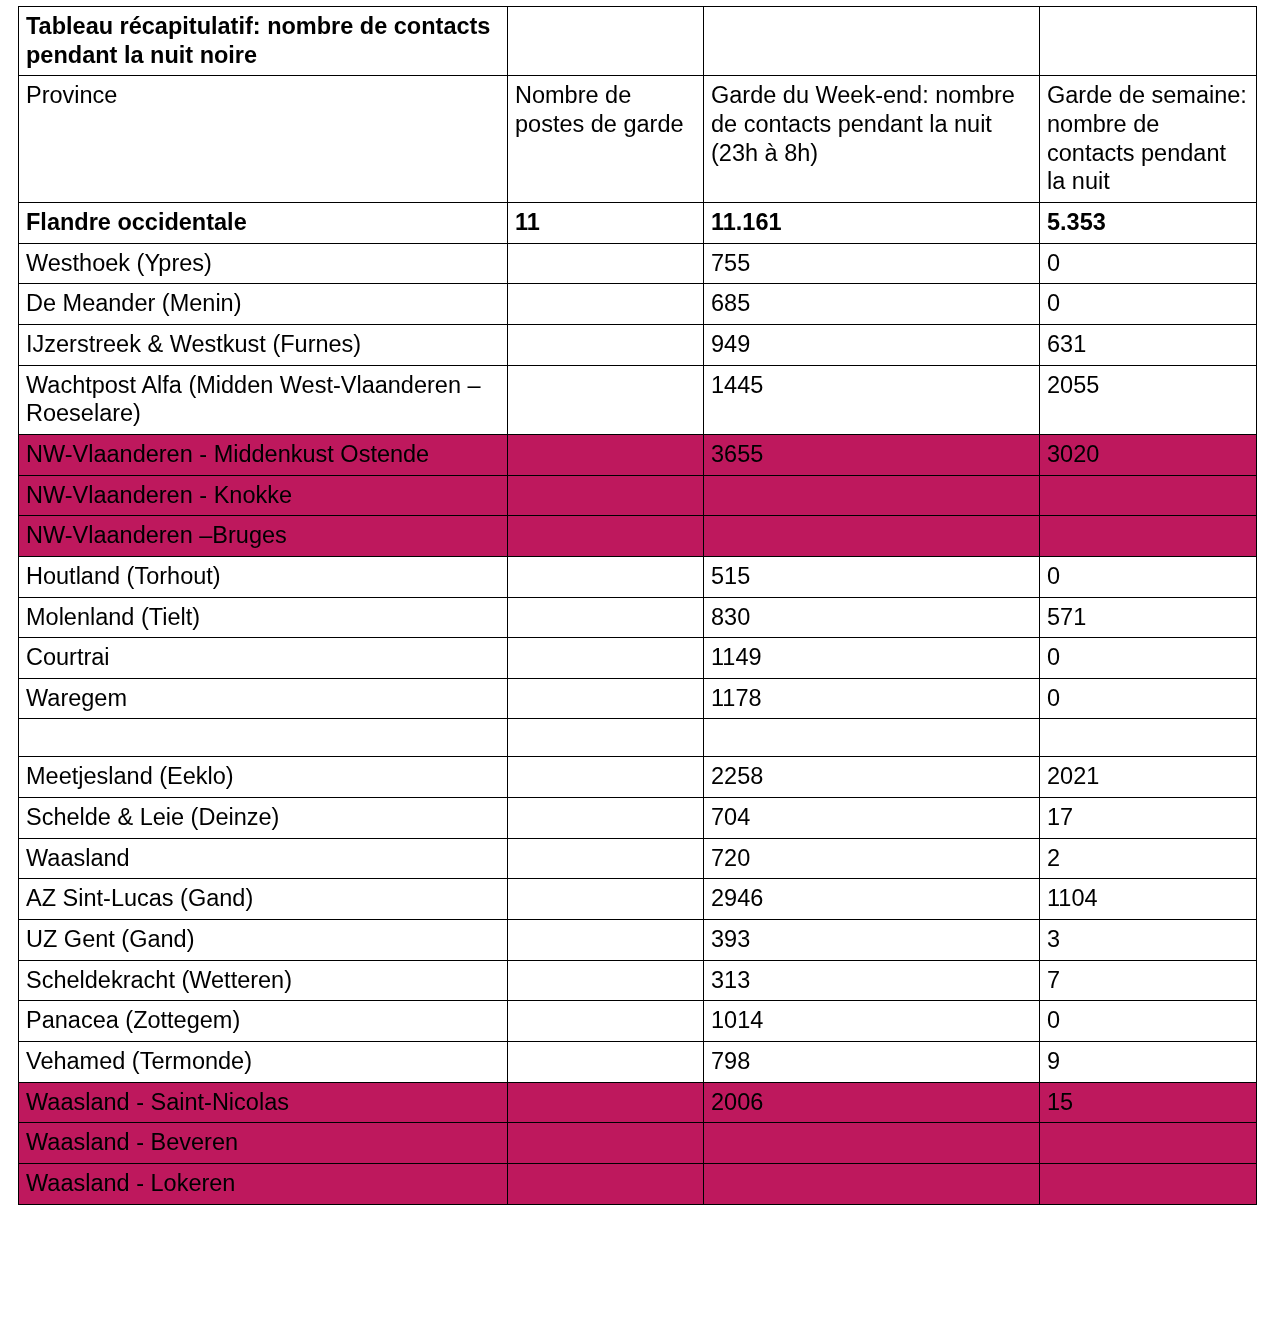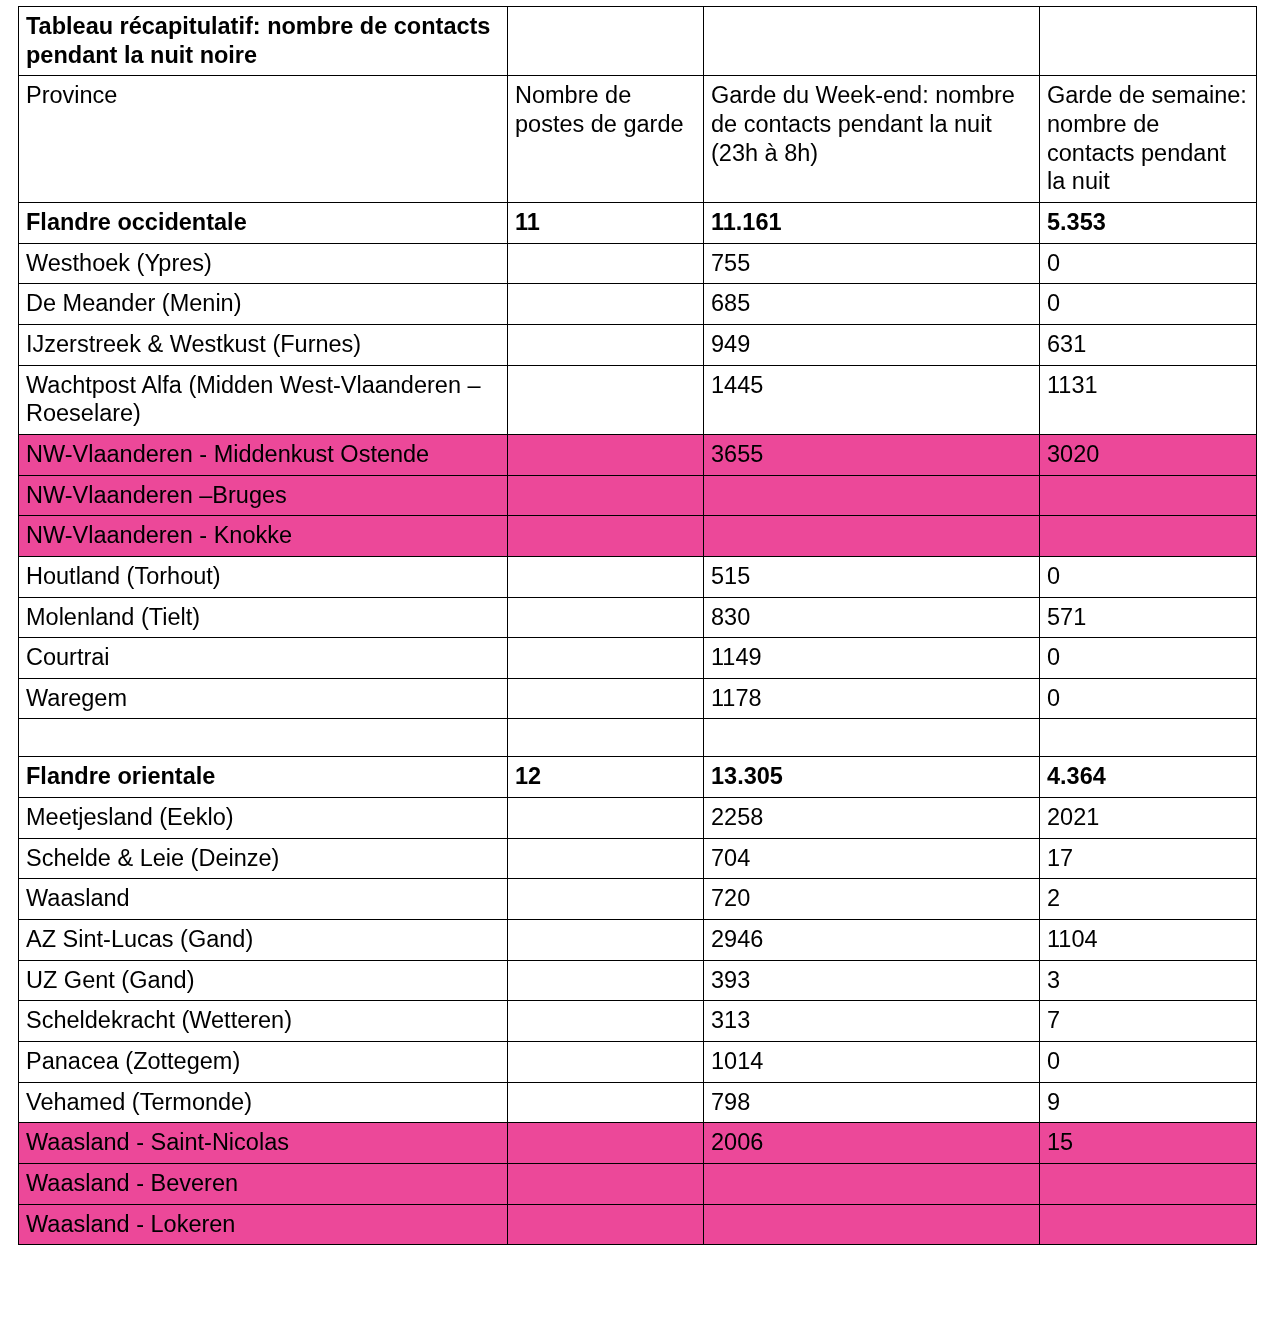--- a/index.html
+++ b/index.html
@@ -33,21 +33,21 @@
 
   table.recap td {
     border: 1.6px solid #000000;
     vertical-align: top;
     padding: 5px 7px 6px 7px;
     word-wrap: break-word;
     background: #ffffff;
   }
   td.bold, .bold { font-weight: bold; }
   td.underline span.u { }
-  tr.shaded td { background: #ec4899; }
+  tr.shaded td { background: #be185d; }
   tr.empty td { height: 26px; }
   .title-cell { font-weight: bold; }
 </style>
 </head>
 <body>
 
 <div class="page">
   <table class="recap">
     <colgroup>
       <col class="c0">
@@ -89,36 +89,36 @@
         <tr>
           <td>IJzerstreek &amp; Westkust (Furnes)</td>
           <td></td>
           <td>949</td>
           <td>631</td>
         </tr>
         <tr>
           <td>Wachtpost Alfa (Midden West-Vlaanderen – Roeselare)</td>
           <td></td>
           <td>1445</td>
-          <td>1131</td>
+          <td>2055</td>
         </tr>
         <tr class="shaded">
           <td>NW-Vlaanderen - Middenkust Ostende</td>
           <td></td>
           <td>3655</td>
           <td>3020</td>
         </tr>
         <tr class="shaded">
+          <td>NW-Vlaanderen - Knokke</td>
+          <td></td>
+          <td></td>
+          <td></td>
+        </tr>
+        <tr class="shaded">
           <td>NW-Vlaanderen –Bruges</td>
-          <td></td>
-          <td></td>
-          <td></td>
-        </tr>
-        <tr class="shaded">
-          <td>NW-Vlaanderen - Knokke</td>
           <td></td>
           <td></td>
           <td></td>
         </tr>
         <tr>
           <td>Houtland (Torhout)</td>
           <td></td>
           <td>515</td>
           <td>0</td>
         </tr>
@@ -138,26 +138,20 @@
           <td>Waregem</td>
           <td></td>
           <td>1178</td>
           <td>0</td>
         </tr>
         <tr class="empty">
           <td></td>
           <td></td>
           <td></td>
           <td></td>
-        </tr>
-        <tr>
-          <td class="bold">Flandre orientale</td>
-          <td class="bold">12</td>
-          <td class="bold">13.305</td>
-          <td class="bold">4.364</td>
         </tr>
         <tr>
           <td>Meetjesland (Eeklo)</td>
           <td></td>
           <td>2258</td>
           <td>2021</td>
         </tr>
         <tr>
           <td>Schelde &amp; Leie (Deinze)</td>
           <td></td>

